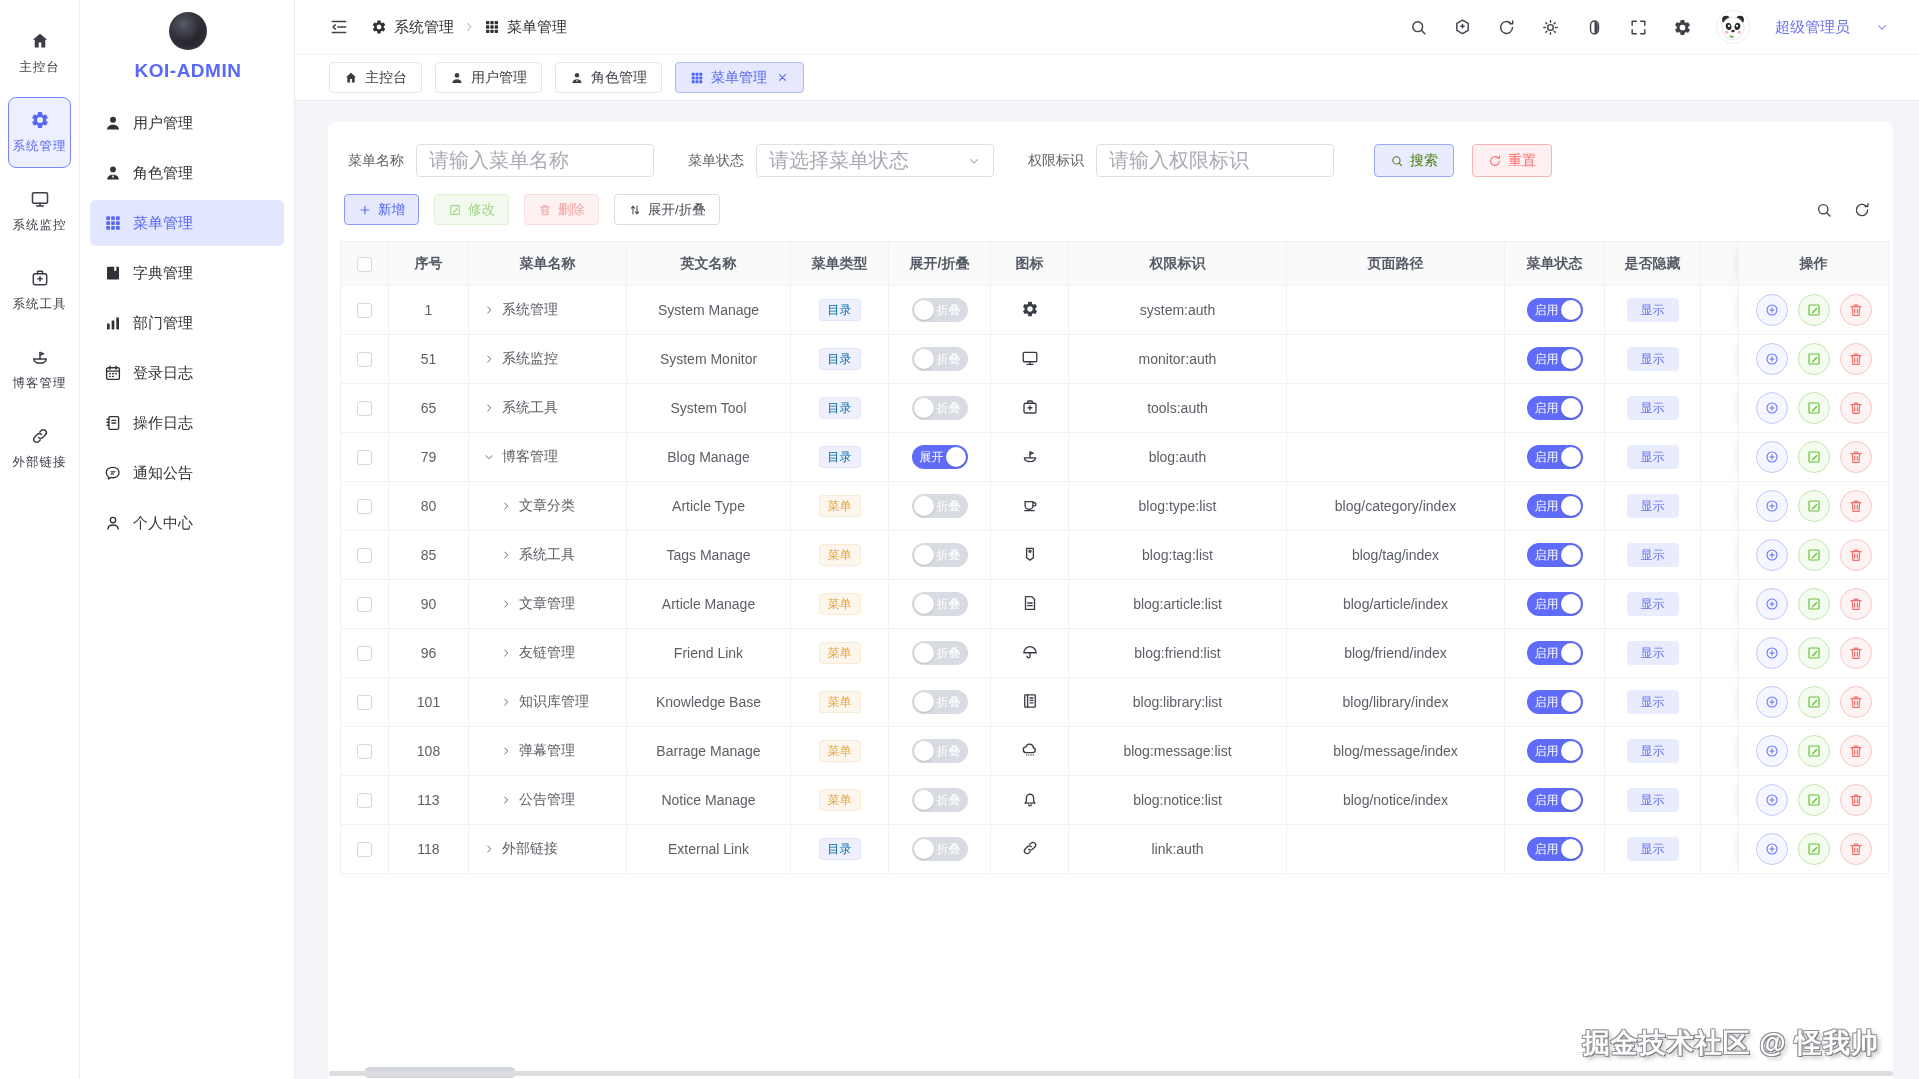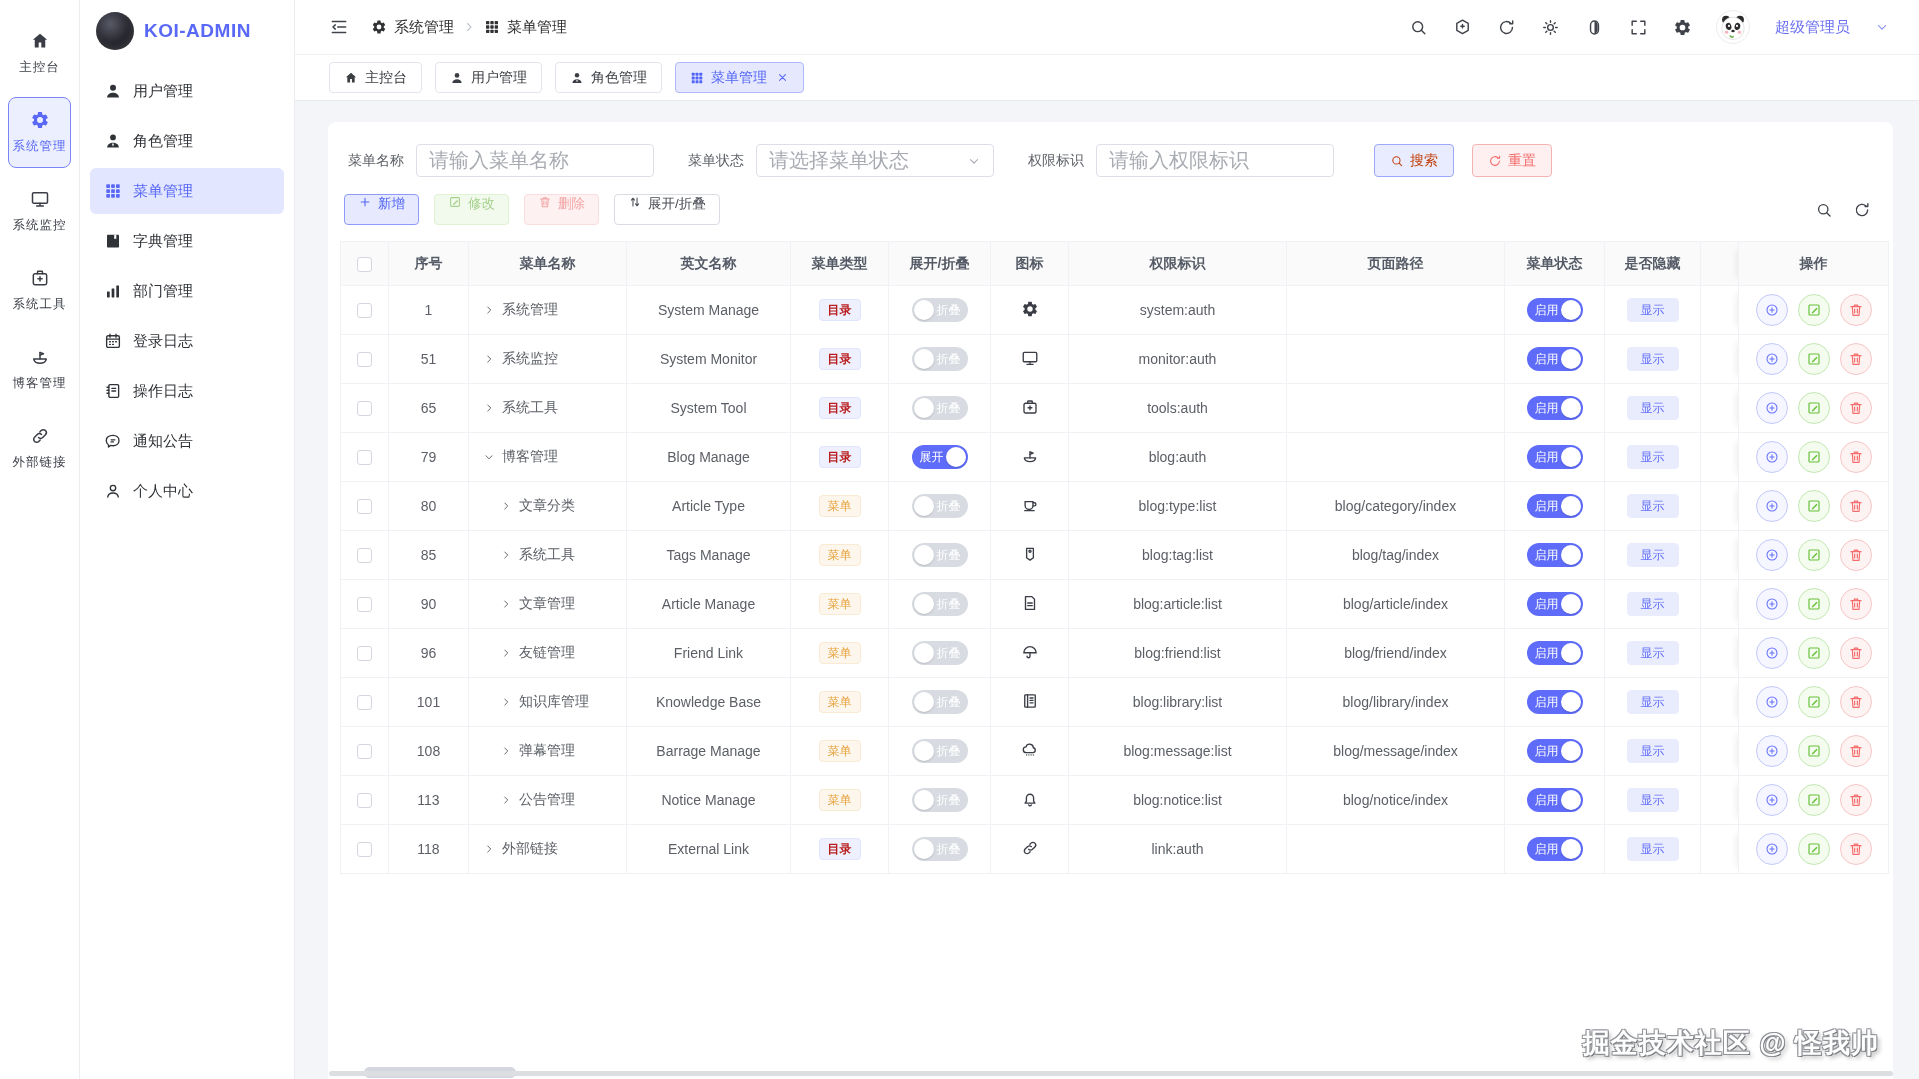--- a/index.html
+++ b/index.html
@@ -13,21 +13,21 @@
   
   .rail { width:80px; background:#fff; border-right:1px solid #ececf1; padding-top:10px; flex:none; }
   .rail-item { display:flex; flex-direction:column; align-items:center; gap:8px; padding:12px 0;
                margin:8px 8px; border-radius:8px; border:1px solid transparent; color:#3a3d45;
                font-size:12.5px; letter-spacing:1px; cursor:pointer; }
   .rail-item .ic { width:20px; height:20px; }
   .rail-item.active { border-color:#7a85f9; background:#eceffe; color:#5968f6; }
 
   
   .sidebar { width:215px; background:#fff; border-right:1px solid #ececf1; flex:none; }
-  .logo { display:flex; align-items:center; gap:10px; padding:12px 14px 14px 16px; }
+  .logo { display:flex; align-items:center; gap:10px; padding:12px 14px 14px 16px;flex-direction:column; }
   .logo-avatar { width:38px; height:38px; border-radius:50%; flex:none;
                  background:radial-gradient(circle at 38% 32%, #585a66 0%, #24242c 55%, #101015 100%);
                  box-shadow:inset -2px -3px 6px rgba(255,255,255,.12); }
   .logo-title { font-size:19px; font-weight:700; color:#5968f6; letter-spacing:.5px; }
   .side-item { display:flex; align-items:center; gap:11px; height:46px; padding:0 14px;
                margin:4px 10px; border-radius:6px; font-size:15px; color:#2f3237; cursor:pointer; }
   .side-item .ic { width:18px; height:18px; color:#2f3237; }
   .side-item.active { background:#e2e6fe; color:#5968f6; }
   .side-item.active .ic { color:#5968f6; }
 
@@ -72,25 +72,25 @@
   .f-input, .f-select { width:238px; height:33px; border:1px solid #dcdfe6; border-radius:4px;
                         padding:0 12px; font-size:20px; color:#303133; background:#fff;
                         font-family:inherit; outline:none; }
   .f-input::placeholder { color:#a8abb2; }
   .f-select { display:flex; align-items:center; justify-content:space-between; cursor:pointer; }
   .f-select .ph { color:#a8abb2; }
   .f-select .chev { width:14px; height:14px; color:#a8abb2; }
   .fbtn { display:inline-flex; align-items:center; gap:6px; height:33px; padding:0 15px;
           border-radius:4px; font-size:14px; cursor:pointer; font-family:inherit; }
   .fbtn .ic { width:14px; height:14px; }
-  .fbtn.search { background:#e9ecfe; border:1px solid #9ca8fa; color:#c2410c; margin-left:6px; }
+  .fbtn.search { background:#e9ecfe; border:1px solid #9ca8fa; color:#4d7c0f; margin-left:6px; }
   .fbtn.reset  { background:#fef0f0; border:1px solid #f3b3b3; color:#f56c6c; margin-left:18px; }
 
   .toolbar { display:flex; align-items:center; padding:17px 22px 0 16px; }
-  .tbtn { display:inline-flex; gap:6px; height:31px; padding:0 13px;
+  .tbtn { display:inline-flex; align-items:center; gap:6px; height:31px; padding:0 13px;
           border-radius:4px; font-size:13.5px; cursor:pointer; font-family:inherit; margin-right:15px; }
   .tbtn .ic { width:14px; height:14px; }
   .tbtn.add { background:#e7eafe; border:1px solid #8d9af9; color:#5264f5; }
   .tbtn.edit { background:#f2faed; border:1px solid #dff2d4; color:#a6d18d; cursor:not-allowed; }
   .tbtn.del { background:#fdf1f1; border:1px solid #fadddd; color:#f3a3a3; cursor:not-allowed; }
   .tbtn.fold { background:#fff; border:1px solid #d9dce3; color:#4a4d55; }
   .tool-right { margin-left:auto; display:flex; align-items:center; gap:20px; color:#5f6470; }
   .tool-right .hicon .ic { width:18px; height:18px; }
 
   
@@ -99,21 +99,21 @@
   th, td { border:1px solid #f0f2f6; font-weight:400; }
   thead th { background:#fafafa; height:44px; font-size:14px; color:#555b66; font-weight:600; text-align:center; }
   tbody td { height:49px; font-size:14px; color:#5c6066; text-align:center; background:#fff; }
   td.cell-name { text-align:left; }
   .name-inner { display:flex; align-items:center; gap:7px; padding-left:14px; }
   tr.child .name-inner { padding-left:31px; }
   .row-chev { width:12px; height:12px; color:#5c6066; }
   .cb { display:inline-block; width:15px; height:15px; border:1.5px solid #d4d7de; border-radius:3px;
         background:#fff; vertical-align:middle; cursor:pointer; }
   .badge { display:inline-block; font-size:12px; height:22px; line-height:20px; padding:0 8px; border-radius:4px; }
-  .badge.dir  { color:#b91c1c; background:#eef0fe; border:1px solid #e0e4fd;font-weight:bold; }
+  .badge.dir  { color:#0369a1; background:#eef0fe; border:1px solid #e0e4fd; }
   .badge.menu { color:#e6a23c; background:#fdf6ec; border:1px solid #f8ead3; }
   .badge.show { color:#6672fb; background:#e9ecfd; border:1px solid #e9ecfd; height:24px; line-height:22px; padding:0 13px; }
   .switch { position:relative; width:56px; height:24px; border-radius:12px; display:inline-flex;
             align-items:center; vertical-align:middle; cursor:pointer; }
   .switch.off { background:#d8dbe1; }
   .switch.on  { background:#5f6cf9; }
   .knob { position:absolute; top:2px; width:20px; height:20px; border-radius:50%; background:#fff;
           box-shadow:0 1px 2px rgba(0,0,0,.15); }
   .switch.off .knob { left:2px; }
   .switch.on  .knob { right:2px; }

